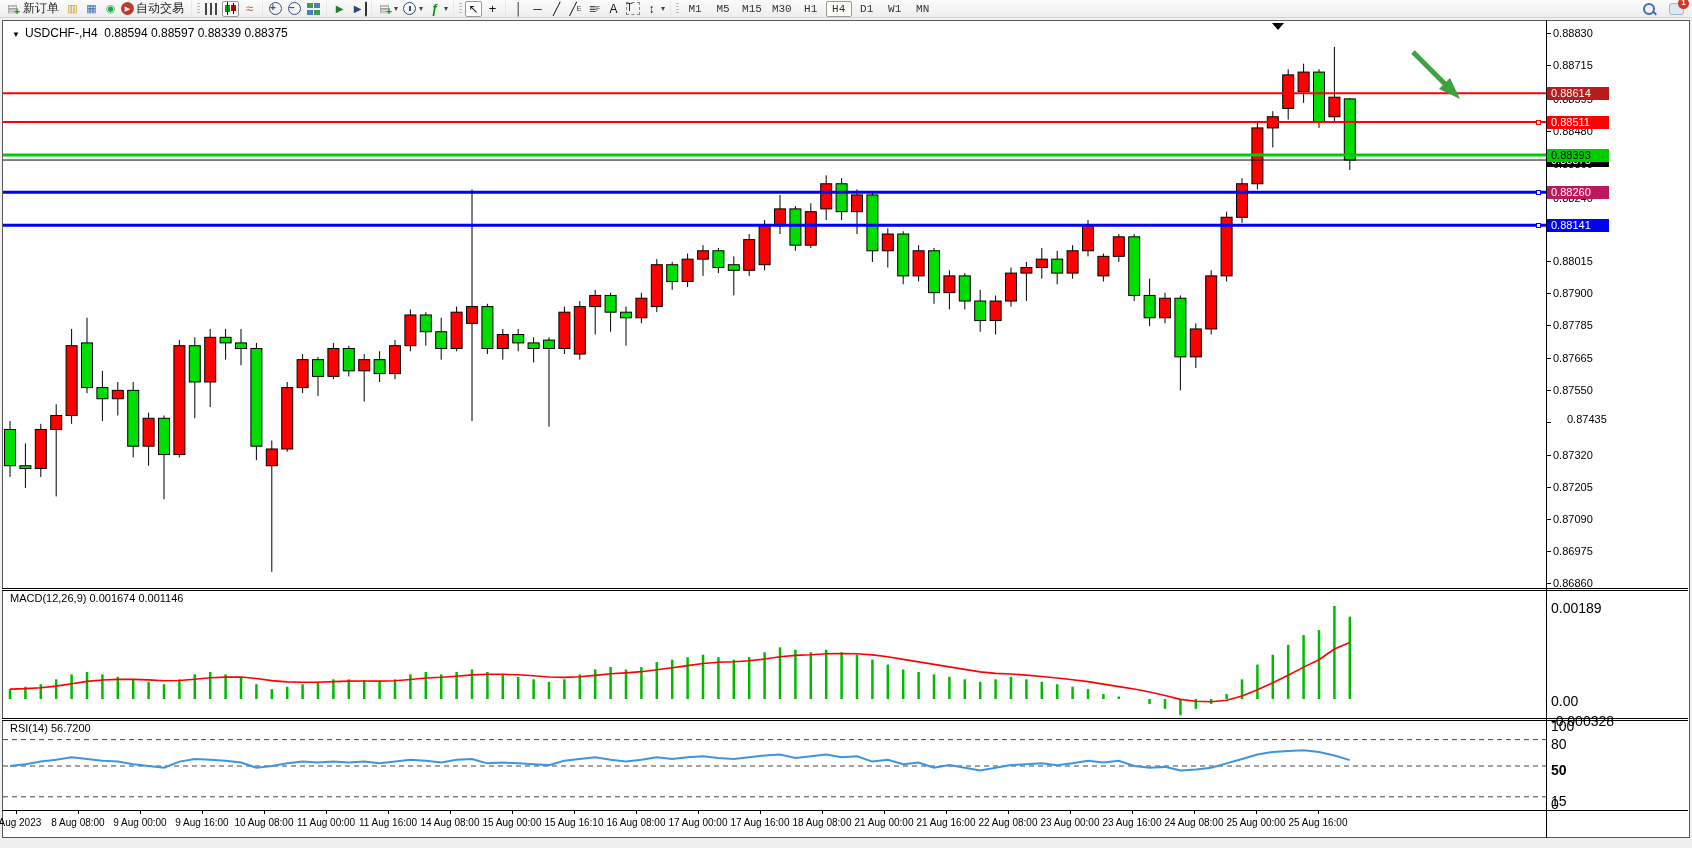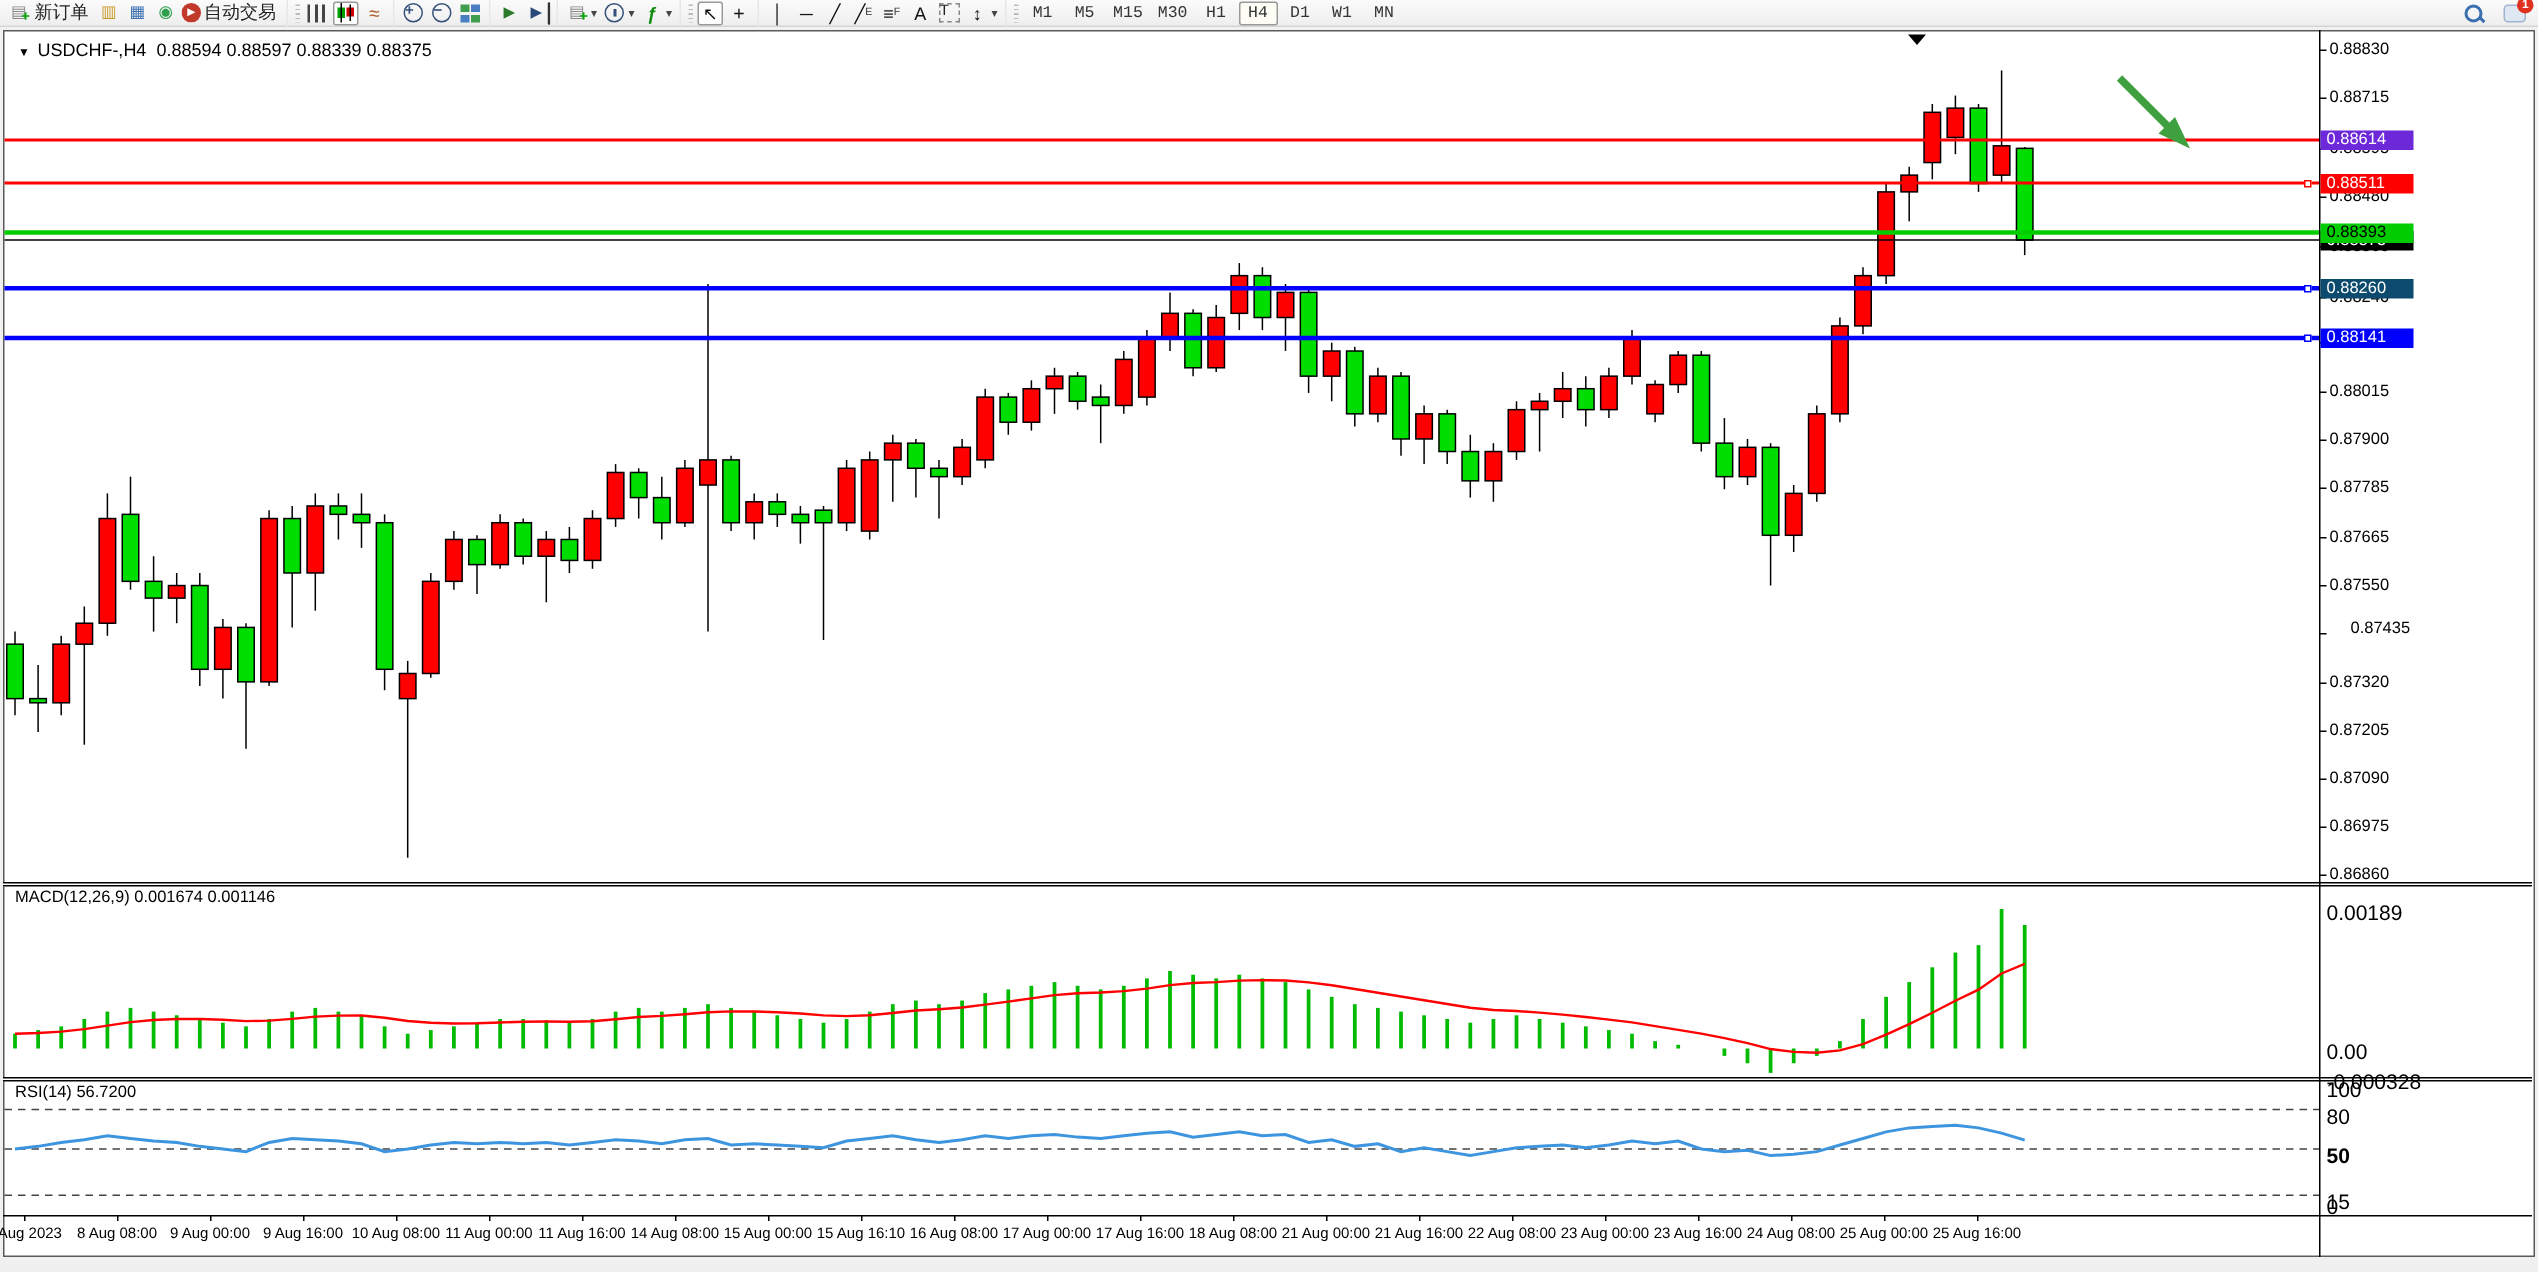--- a/index.html
+++ b/index.html
@@ -506,26 +506,26 @@
     <div class="tick-dash" style="top: 454.574px;"></div>
     <div class="tick-label" style="top: 448.574px;">0.87320</div>
     <div class="tick-dash" style="top: 486.68px;"></div>
     <div class="tick-label" style="top: 480.68px;">0.87205</div>
     <div class="tick-dash" style="top: 518.787px;"></div>
     <div class="tick-label" style="top: 512.787px;">0.87090</div>
     <div class="tick-dash" style="top: 550.893px;"></div>
     <div class="tick-label" style="top: 544.893px;">0.86975</div>
     <div class="tick-dash" style="top: 583px;"></div>
     <div class="tick-label" style="top: 577px;">0.86860</div>
-    <div class="price-box" style="top: 86.8046px; background: #6d28d9; color: rgb(255, 255, 255);">0.88614</div>
+    <div class="price-box" style="top: 86.8046px; background: #b91c1c; color: rgb(255, 255, 255);">0.88614</div>
     <div class="price-box" style="top: 115.561px; background: rgb(255, 0, 0); color: rgb(255, 255, 255);">0.88511</div>
     <div class="line-handle" style="left: 1536px; top: 119.561px; border: 1px solid rgb(255, 0, 0);"></div>
     <div class="price-box" style="top: 153.53px; background: rgb(0, 0, 0); color: rgb(255, 255, 255);">0.88375</div>
     <div class="price-box" style="top: 148.505px; background: rgb(0, 204, 0); color: rgb(0, 0, 0);">0.88393</div>
-    <div class="price-box" style="top: 185.637px; background: #0c4a6e; color: rgb(255, 255, 255);">0.88260</div>
+    <div class="price-box" style="top: 185.637px; background: #be185d; color: rgb(255, 255, 255);">0.88260</div>
     <div class="line-handle" style="left: 1536px; top: 189.637px; border: 1px solid rgb(0, 0, 255);"></div>
     <div class="price-box" style="top: 218.86px; background: rgb(0, 0, 255); color: rgb(255, 255, 255);">0.88141</div>
     <div class="line-handle" style="left: 1536px; top: 222.86px; border: 1px solid rgb(0, 0, 255);"></div>
     <div class="ind-axis-label" style="top: 600.001px;">0.00189</div>
     <div class="ind-axis-label" style="top: 693px;">0.00</div>
     <div class="ind-axis-label" style="top: 713.14px;">-0.000328</div>
     <div class="ind-axis-label" style="top: 718px;">100</div>
     <div class="ind-axis-label" style="top: 735.6px;">80</div>
     <div class="ind-axis-label" style="top: 762px; font-weight: bold;">50</div>
     <div class="ind-axis-label" style="top: 792.8px;">15</div>

